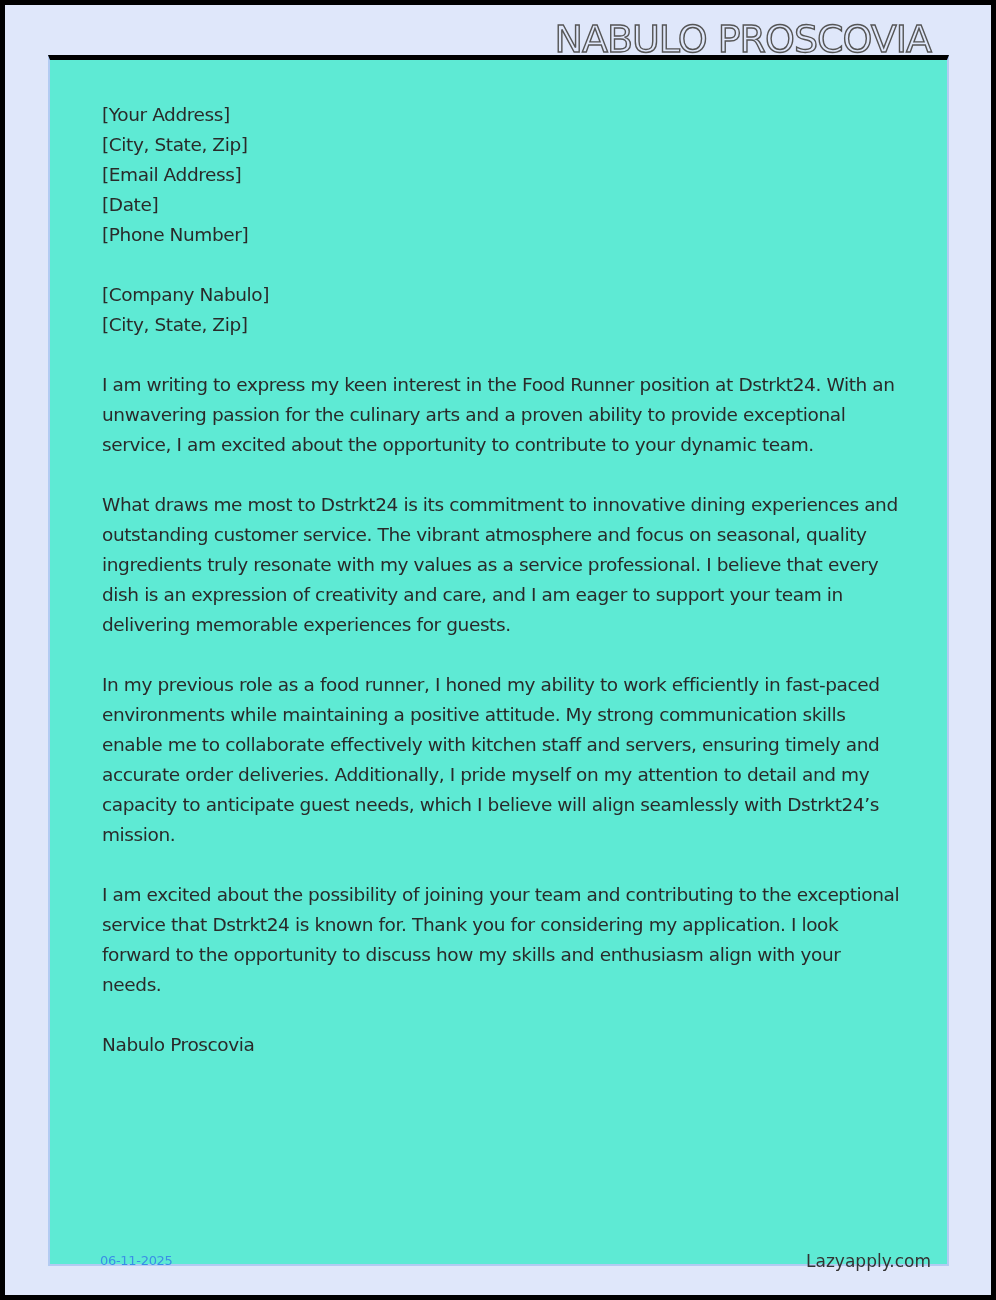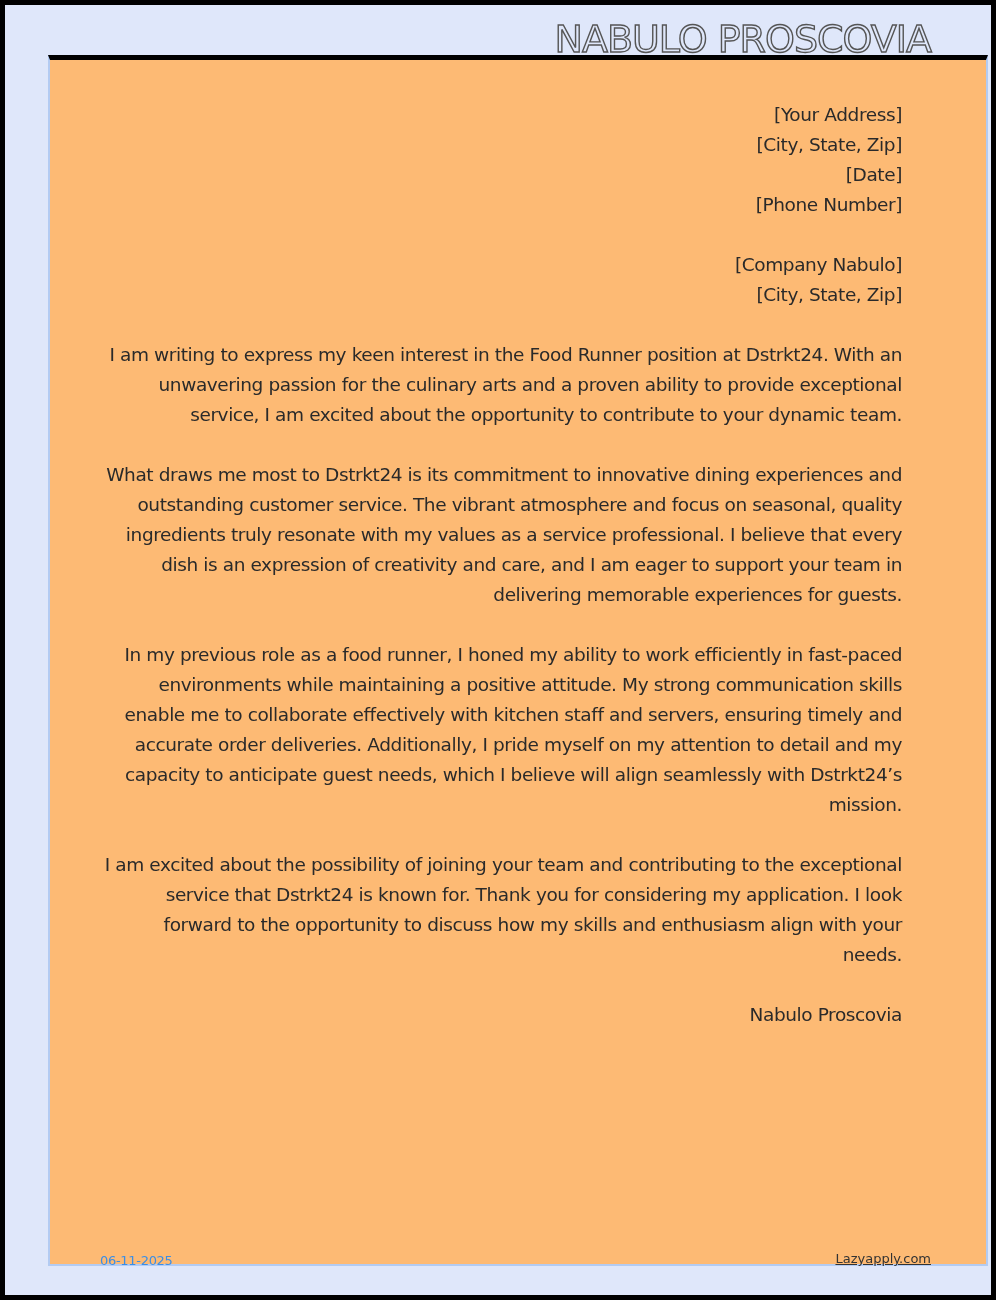--- a/index.html
+++ b/index.html
@@ -5,69 +5,68 @@
     html, body { margin: 0; padding: 0; }
     body {
       width: 996px; height: 1300px; overflow: hidden;
       background: #000;
       font-family: "DejaVu Sans", sans-serif;
     }
     .frame {
       position: absolute; left: 5px; top: 5px;
       width: 986px; height: 1290px;
       background: #dfe7fa;
-      text-align: right;
     }
     .title {
       position: absolute; right: 60px; top: 12px;
       font-family: "DejaVu Sans", sans-serif;
       font-size: 38px; letter-spacing: -1px;
       color: #dfe7fa;
       -webkit-text-stroke: 1.4px #555;
       margin: 0; font-weight: normal;
       white-space: nowrap;
     }
     .card {
       position: absolute; left: 43px; top: 50px;
       width: 897px; height: 1204px;
-      background: #fdba74;
+      background: #5eead4;
       border-top: 5px solid #000;
       border-left: 2px solid #b3cbf2;
       border-right: 2px solid #b3cbf2;
       border-bottom: 2px solid #b3cbf2;
       box-sizing: content-box;
-      padding-left: 39px;
     }
     .letter {
       position: absolute; left: 52px; top: 40px; width: 800px;
       font-size: 18.5px; line-height: 30px; color: #2a2a2a;
       letter-spacing: -0.4px;
     }
     .letter p { margin: 0 0 30px 0; }
     .letter .line { display: block; }
     .date {
       position: absolute; left: 95px; top: 1248px;
       font-size: 13px; color: #3b8ee6; letter-spacing: -0.3px;
     }
     .brand {
       position: absolute; right: 60px; top: 1246px;
-      font-size: 13px; color: #333; text-decoration: underline;
+      font-size: 17px; color: #333;
     }
   </style>
 </head>
 <body>
 
 <div class="frame">
   <h1 class="title">NABULO PROSCOVIA</h1>
 
   <div class="card">
     <div class="letter">
       <p>
         <span class="line">[Your Address]</span>
         <span class="line">[City, State, Zip]</span>
+        <span class="line">[Email Address]</span>
         <span class="line">[Date]</span>
         <span class="line">[Phone Number]</span>
       </p>
       <p>
         <span class="line">[Company Nabulo]</span>
         <span class="line">[City, State, Zip]</span>
       </p>
       <p>I am writing to express my keen interest in the Food Runner position at Dstrkt24. With an unwavering passion for the culinary arts and a proven ability to provide exceptional service, I am excited about the opportunity to contribute to your dynamic team.</p>
       <p>What draws me most to Dstrkt24 is its commitment to innovative dining experiences and outstanding customer service. The vibrant atmosphere and focus on seasonal, quality ingredients truly resonate with my values as a service professional. I believe that every dish is an expression of creativity and care, and I am eager to support your team in delivering memorable experiences for guests.</p>
       <p>In my previous role as a food runner, I honed my ability to work efficiently in fast-paced environments while maintaining a positive attitude. My strong communication skills enable me to collaborate effectively with kitchen staff and servers, ensuring timely and accurate order deliveries. Additionally, I pride myself on my attention to detail and my capacity to anticipate guest needs, which I believe will align seamlessly with Dstrkt24’s mission.</p>

